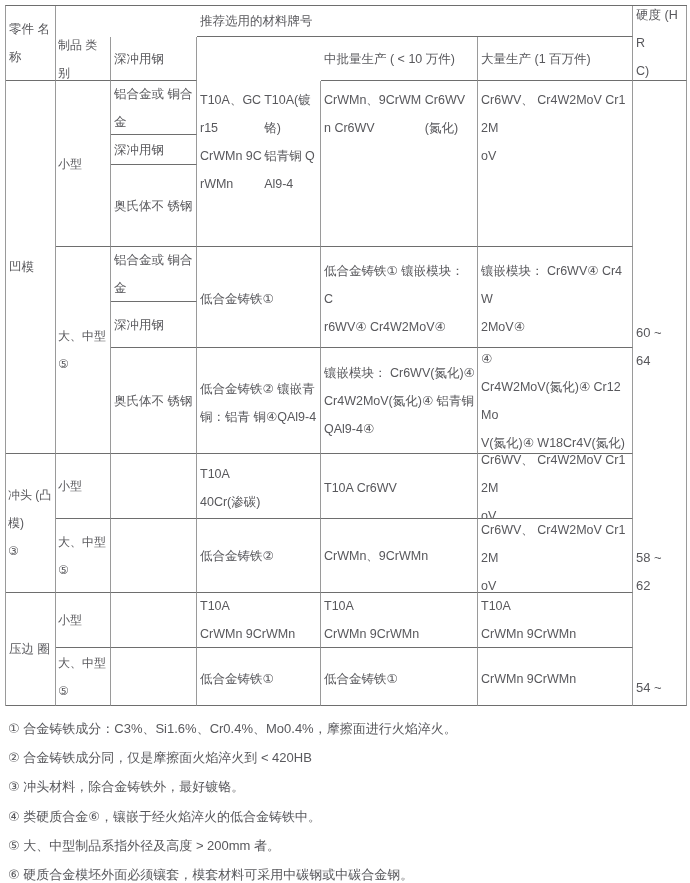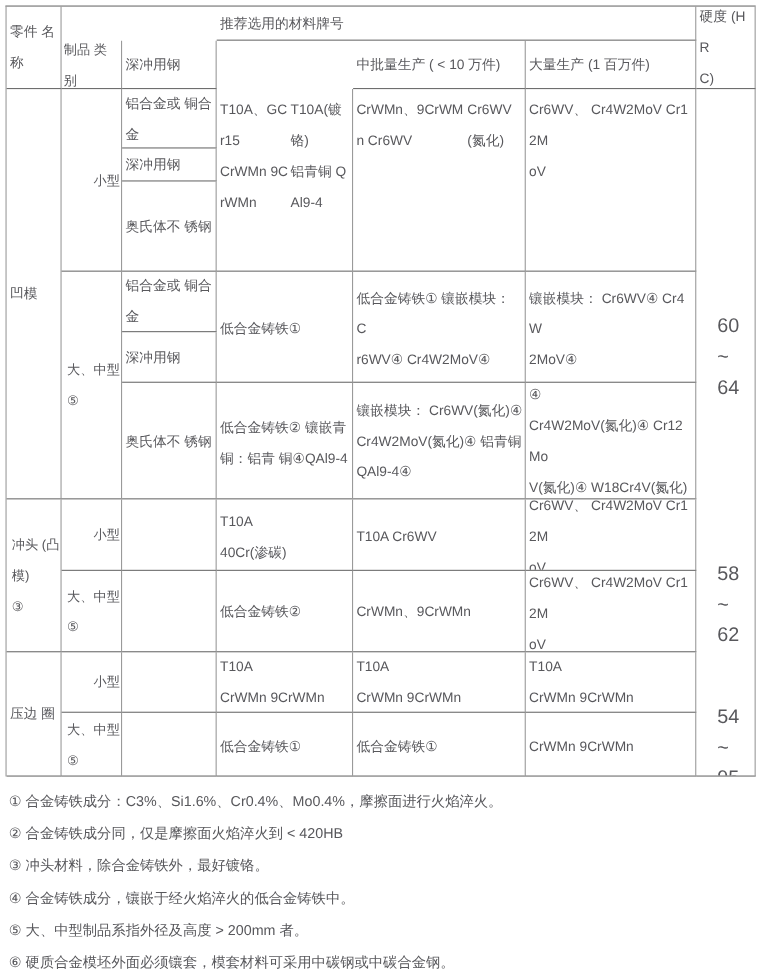--- a/index.html
+++ b/index.html
@@ -18,23 +18,23 @@
     border-right:1px solid #9a9a9a; border-bottom:1px solid #6e6e6e;
     display:flex; align-items:center;
     padding:0 2px 0 3px;
     font-size:12.5px; line-height:28px;
     overflow:hidden;
   }
   .c .t { white-space:pre-line; word-break:break-all; }
   .top { align-items:center; padding-top:4px; }
   .sb  { justify-content:space-between; align-items:stretch;
          padding-top:5px; padding-bottom:5px; }
-  .tight { padding:0 1px 0 2px; font-size:12px;justify-content:flex-end; }
+  .tight { padding:0 1px 0 2px; font-size:12px; }
   .hardcell { display:block; }
-  .hv { position:absolute; left:19px; white-space:pre-line; line-height:28px; font-size:18px; }
+  .hv { position:absolute; left:3px; white-space:pre-line; line-height:28px; font-size:13px;margin-top:37px; }
   .fnotes { position:absolute; left:8px; top:714px; font-size:13px; line-height:29.2px; }
   .fn { white-space:pre; }
 </style>
 </head>
 <body>
 
 <div class="sheet">
   <div class="tbl">
 
     <div class="c" style="left:0;top:0;width:50px;height:75px">
@@ -209,17 +209,17 @@
 62</span>
       <span class="hv" style="top:556px">54 ~
 95</span>
     </div>
   </div>
 
   <div class="fnotes">
     <div class="fn">① 合金铸铁成分：C3%、Si1.6%、Cr0.4%、Mo0.4%，摩擦面进行火焰淬火。</div>
     <div class="fn">② 合金铸铁成分同，仅是摩擦面火焰淬火到 &lt; 420HB</div>
     <div class="fn">③ 冲头材料，除合金铸铁外，最好镀铬。</div>
-    <div class="fn">④ 合金铸铁成分，镶嵌于经火焰淬火的低合金铸铁中。</div>
+    <div class="fn">④ 类硬质合金⑥，镶嵌于经火焰淬火的低合金铸铁中。</div>
     <div class="fn">⑤ 大、中型制品系指外径及高度 &gt; 200mm 者。</div>
     <div class="fn">⑥ 硬质合金模坯外面必须镶套，模套材料可采用中碳钢或中碳合金钢。</div>
   </div>
 </div>
 
 </body></html>

